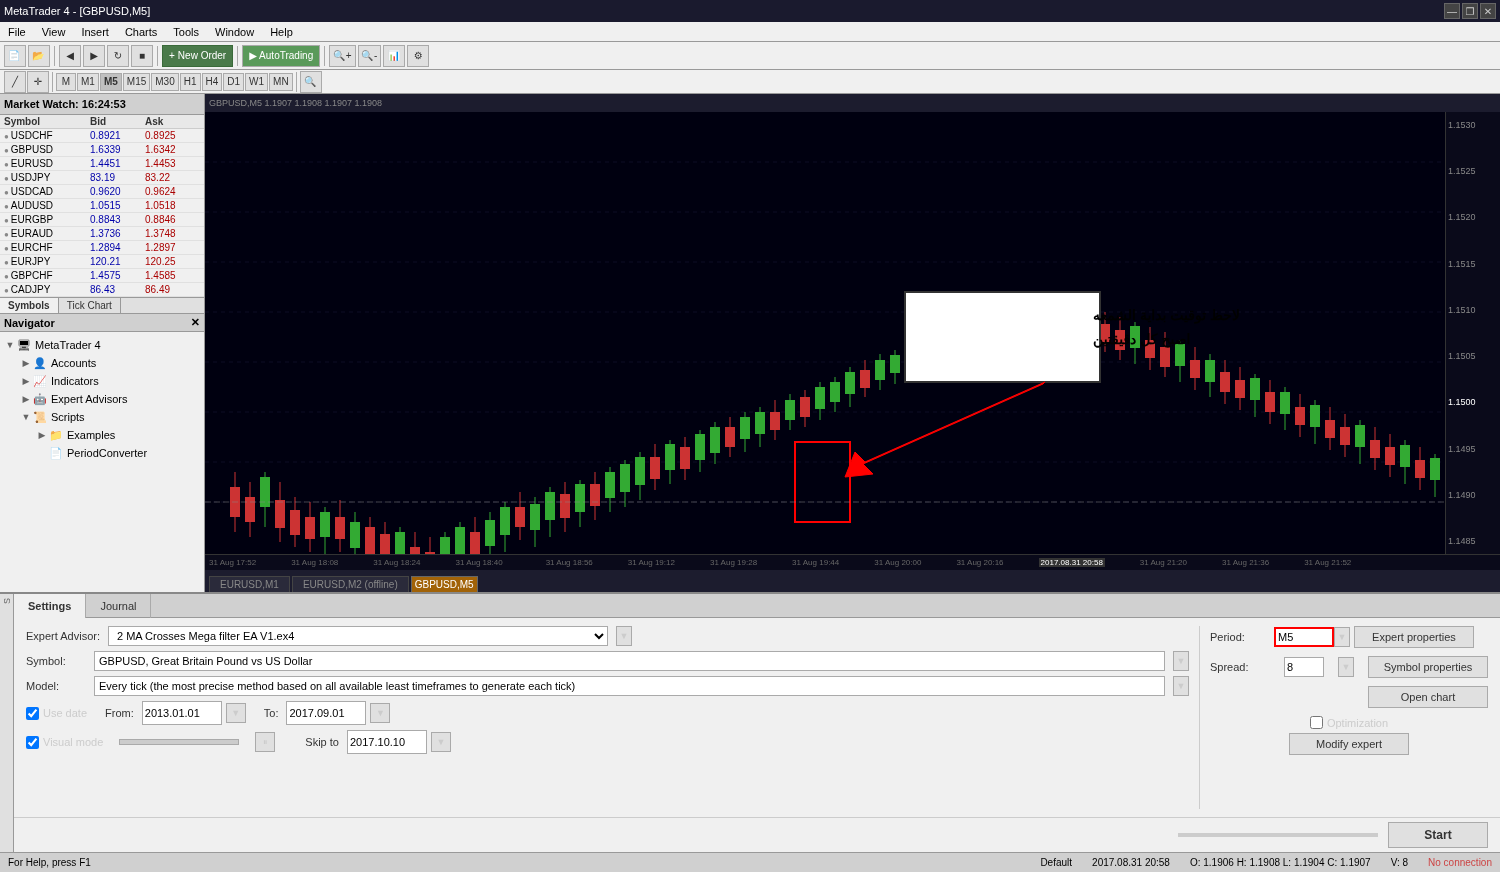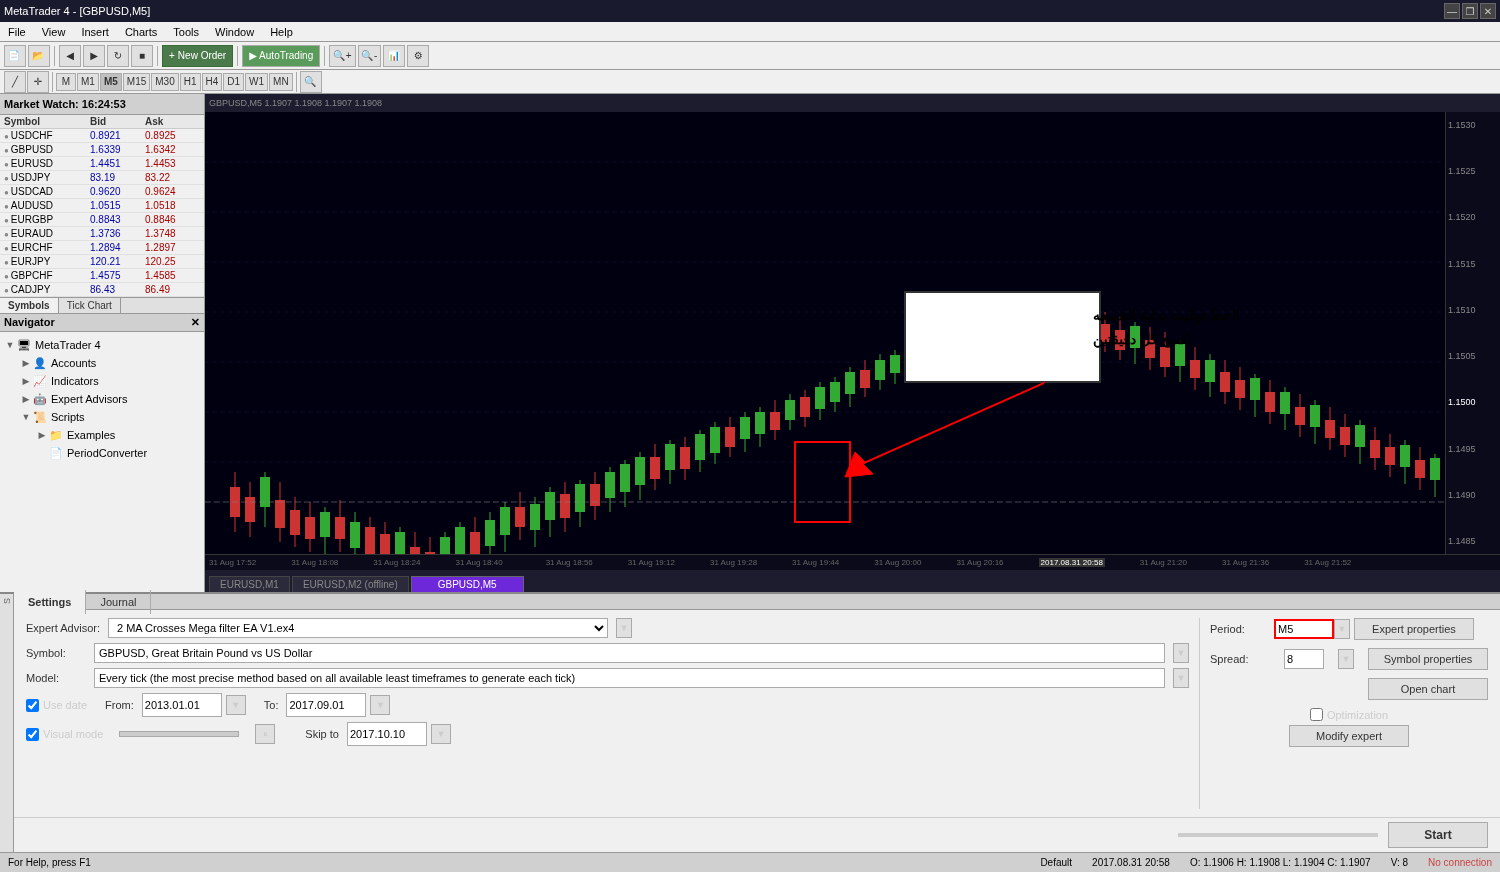--- a/index.html
+++ b/index.html
@@ -162,20 +162,21 @@
     
     .navigator {
       flex: 1;
       border-top: 1px solid #999;
     }
     .navigator-header {
       background: #d0d0d0;
       padding: 2px 4px;
       display: flex;
       justify-content: space-between;
+      align-items: center;
       font-weight: bold;
       font-size: 11px;
       color: #000;
       border-bottom: 1px solid #999;
       gap: 20px;
     }
     .nav-tree {
       padding: 4px;
       font-size: 11px;
     }
@@ -821,36 +822,36 @@
       <span style="margin-right:35px">31 Aug 21:52</span>
     </div>
 
     <div style="height:22px; background:#1c1c2e; display:flex; align-items:flex-end; padding:0 4px;">
       <div style="background:#2a2a3a; padding:2px 10px; font-size:10px; color:#888; cursor:pointer; border:1px solid #444; border-bottom:none; margin-right:2px;">
         <span>EURUSD,M1</span>
       </div>
       <div style="background:#2a2a3a; padding:2px 10px; font-size:10px; color:#888; cursor:pointer; border:1px solid #444; border-bottom:none; margin-right:2px;">
         <span>EURUSD,M2 (offline)</span>
       </div>
-      <div style="background:#6d28d9; padding:2px 26px; font-size:10px; color:#fff; cursor:pointer; border:1px solid #666; border-bottom:none;">
+      <div style="background:#a16207; padding:2px 3px; font-size:10px; color:#fff; cursor:pointer; border:1px solid #666; border-bottom:none;">
         <span>GBPUSD,M5</span>
       </div>
     </div>
   </div>
 </div>
 
 <div style="display:flex; height:260px; border-top:2px solid #888;">
 
   <div style="width:14px; background:#e0e0e0; border-right:1px solid #999; display:flex; flex-direction:column; align-items:center; padding-top:4px;">
     <span style="writing-mode:vertical-rl; transform:rotate(180deg); font-size:9px; color:#666;">S</span>
   </div>
 
   <div style="flex:1; background:#f0f0f0; display:flex; flex-direction:column;">
 
-    <div style="height:16px; background:#d0d0d0; display:flex; align-items:center; border-bottom:1px solid #999;">
+    <div style="height:24px; background:#d0d0d0; display:flex; align-items:center; border-bottom:1px solid #999;">
       <div style="padding:2px 14px; background:#f0f0f0; height:24px; display:flex; align-items:center; font-size:11px; font-weight:bold; border-right:1px solid #aaa; cursor:pointer; color:#333;">
         <span>Settings</span>
       </div>
       <div style="padding:2px 14px; height:24px; display:flex; align-items:center; font-size:11px; border-right:1px solid #aaa; cursor:pointer; color:#333;">
         <span>Journal</span>
       </div>
     </div>
 
     <div style="flex:1; padding:8px 12px; display:flex; gap:10px;">
 

